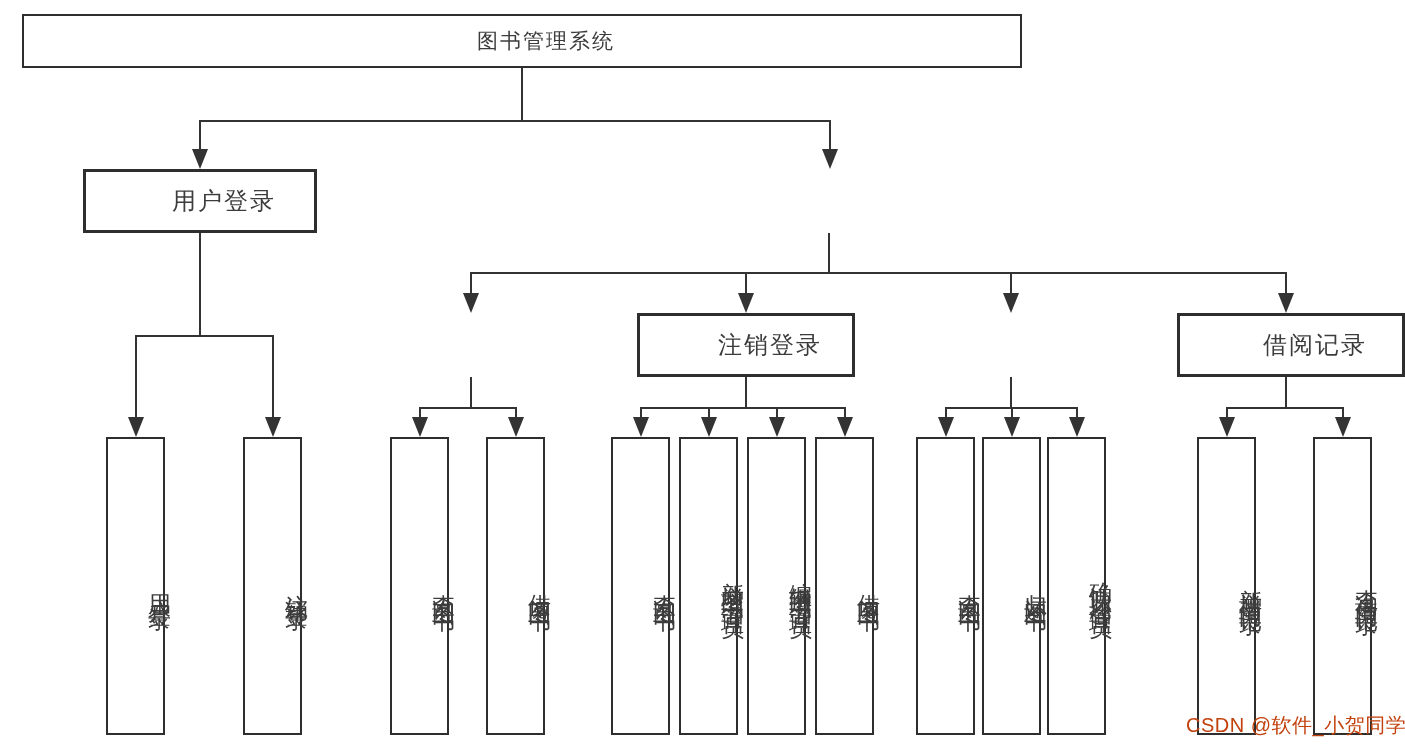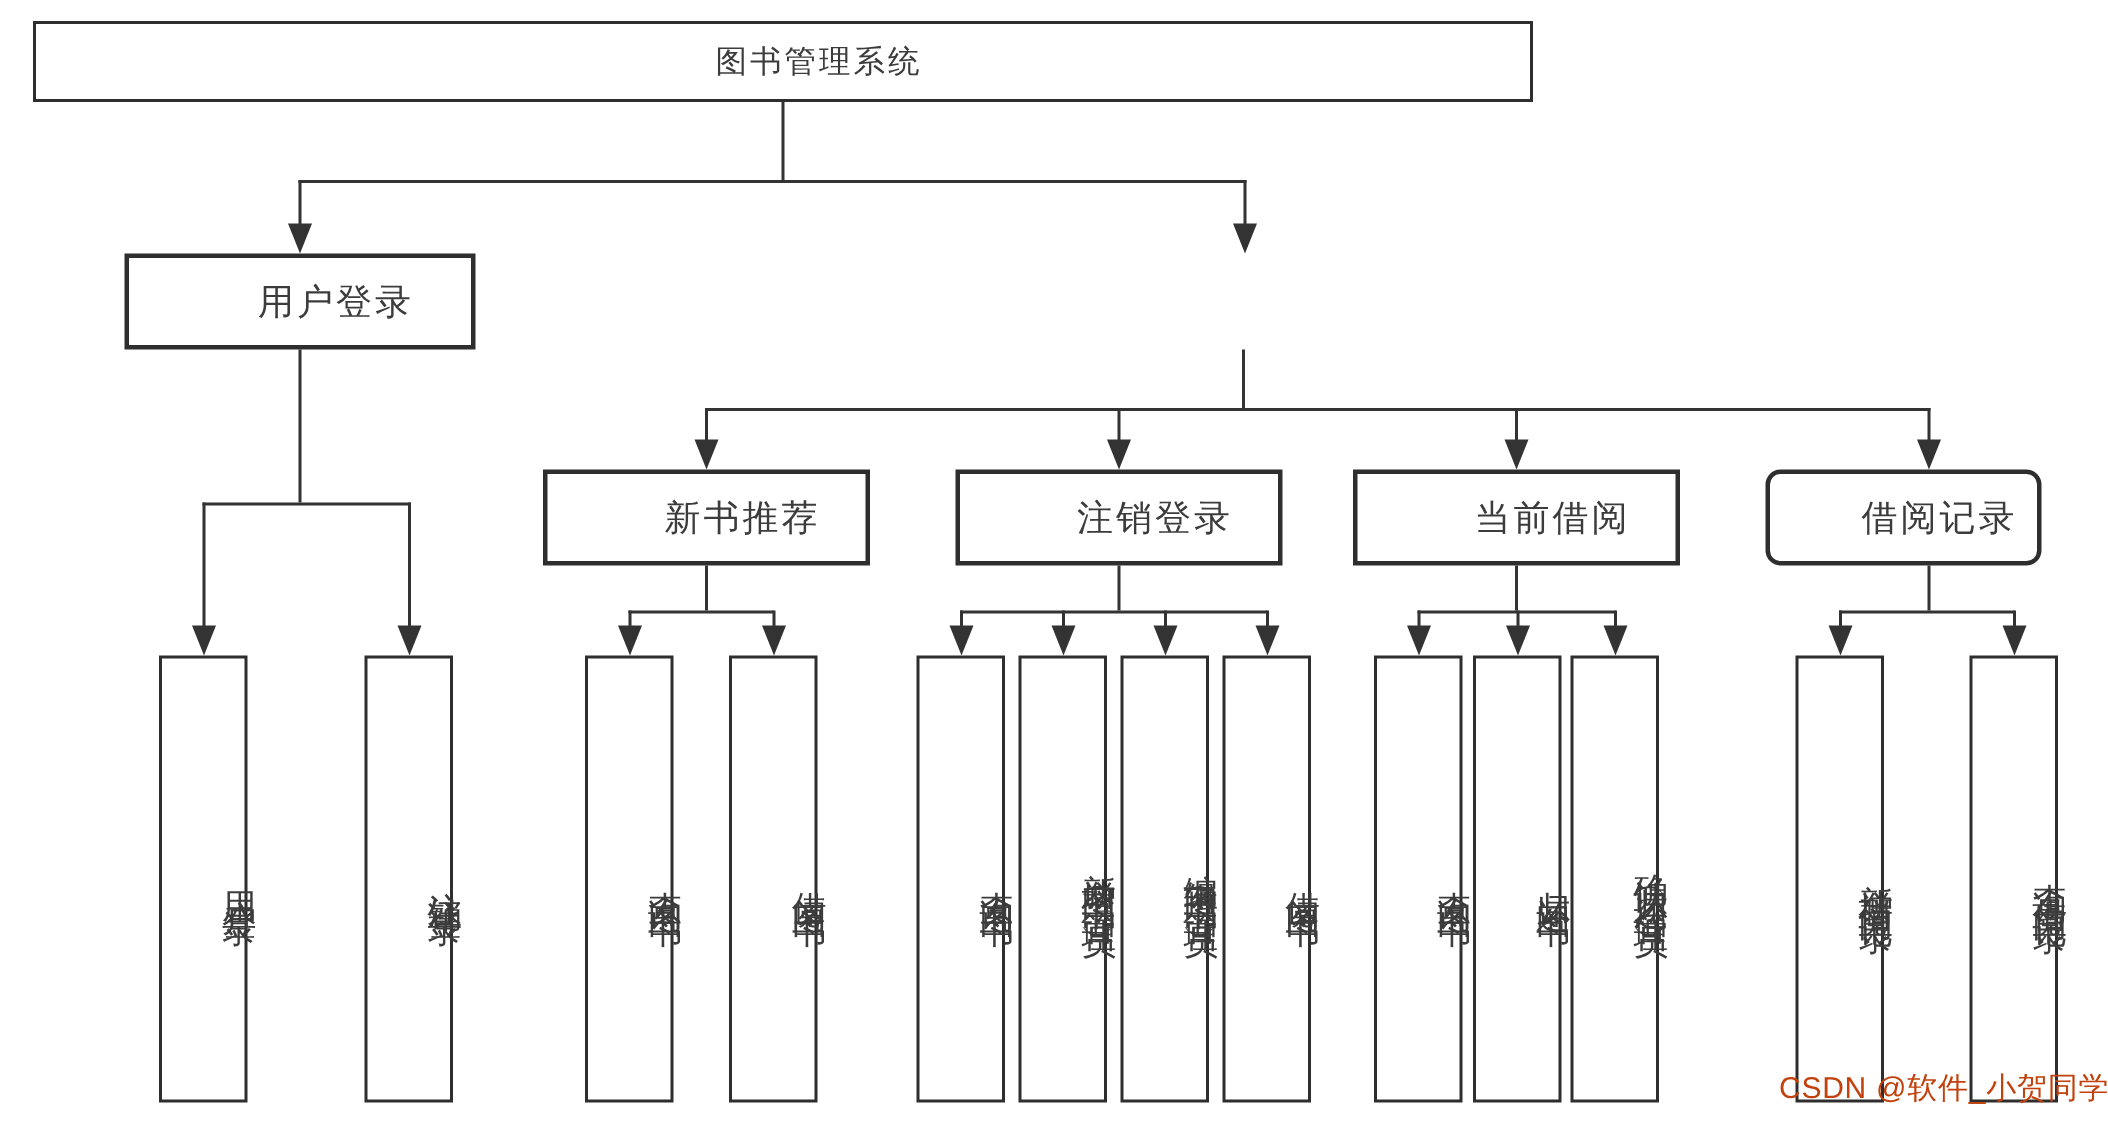--- a/index.html
+++ b/index.html
@@ -42,33 +42,27 @@
 
   <div class="box root" style="left:22px;top:14px;width:1000px;height:54px;">
     <span>图书管理系统</span>
   </div>
 
   <div class="box lvl" style="left:83px;top:169px;width:234px;height:64px;">
     <span>用户登录</span>
   </div>
 
 
-  <div class="box lvl" style="left:362px;top:313px;width:218px;height:64px;">
-    <span>新书推荐</span>
-  </div>
 
   <div class="box lvl" style="left:637px;top:313px;width:218px;height:64px;">
     <span>注销登录</span>
   </div>
 
-  <div class="box lvl" style="left:902px;top:313px;width:218px;height:64px;">
-    <span>当前借阅</span>
-  </div>
 
-  <div class="box lvl" style="left:1177px;top:313px;width:184px;height:64px;border-radius:10px;">
+  <div class="box lvl" style="left:1177px;top:313px;width:228px;height:64px;">
     <span>借阅记录</span>
   </div>
 
   <div class="box leaf" style="left:106px;top:437px;width:59px;height:298px;">
     <span class="vtext">用户登录</span>
   </div>
   <div class="box leaf" style="left:243px;top:437px;width:59px;height:298px;">
     <span class="vtext">注销登录</span>
   </div>
 

